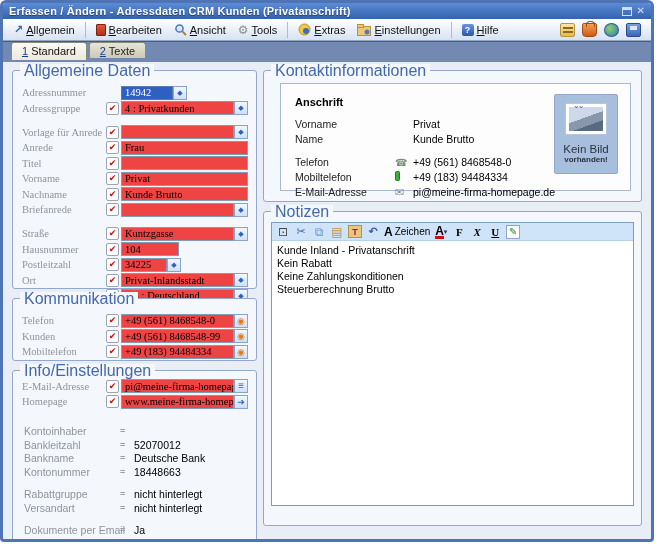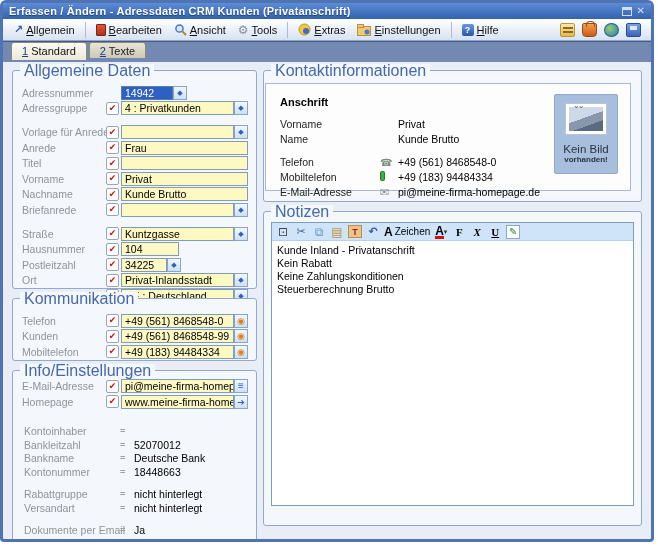--- a/index.html
+++ b/index.html
@@ -49,31 +49,31 @@
   .group { position:relative; border:1px solid #93a8cc; border-radius:3px; background:#f4f7fb; }
   .legend { position:absolute; top:-7px; left:7px; background:#f4f7fb; padding:0 4px;
             font-size:16px; color:#4468ad; line-height:13px; white-space:nowrap; }
   .leftcol  { position:absolute; left:6px; top:8px; width:245px; bottom:10px;
               display:flex; flex-direction:column; gap:9px; }
   .rightcol { position:absolute; left:257px; right:6px; top:8px; bottom:10px;
               display:flex; flex-direction:column; gap:9px; }
   .g-general { height:219px; padding-top:13px; }
   .g-komm { height:94px; padding-top:13px; }
   .g-info { flex:1; padding-top:16px; }
-  .g-contact { height:132px; padding:12px 10px 10px 1px; }
+  .g-contact { height:132px; padding:12px 10px 10px 16px; }
   .g-notes { flex:1; padding:10px 7px 19px 7px; display:flex; flex-direction:column; }
   
-  .frow { display:flex; align-items:center; height:14px; margin:1.5px 8px 1.5px 9px; }
+  .frow { display:flex; align-items:center; height:14px; margin:1.5px 8px 1.5px 9px;font-family:Liberation Serif, serif; }
   .frow.gap { margin-top:10px; }
   .flabel { width:84px; font-size:10.5px; color:#8f949c; white-space:nowrap; flex:none; }
   .chk { width:13px; height:13px; flex:none; margin-right:2px; background:#fff;
          border:1px solid #9aa4b4; border-radius:2px; display:flex; align-items:center;
          justify-content:center; font-size:9px; color:#cc1111; line-height:9px; }
   .chk-spacer { width:15px; flex:none; }
-  .fld { flex:1; height:14px; border:1px solid #7f9db9; background:#fef9c3; font-size:10.5px;
+  .fld { flex:1; height:14px; border:1px solid #7f9db9; background:#ef4444; font-size:10.5px;
          color:#000; padding:0 3px; display:flex; align-items:center; white-space:nowrap; overflow:hidden; }
   .fld-sel { flex:none; width:52px; background:#2e5fc2; color:#fff; border-color:#5a7ab0; }
   .fld-short { flex:none; width:58px; }
   .fld-pshort { flex:none; width:46px; }
   .btn { width:14px; height:14px; flex:none; border:1px solid #86a4cc;
          background:linear-gradient(#f2f7fd,#cfe0f5); display:flex; align-items:center;
          justify-content:center; font-size:8px; color:#2f62c0; line-height:8px; }
   .btn .diamond { font-size:7px; }
   .btn-dial { color:#e07c18; font-size:9px; }
   .btn-list { font-size:10px; font-weight:bold; }

